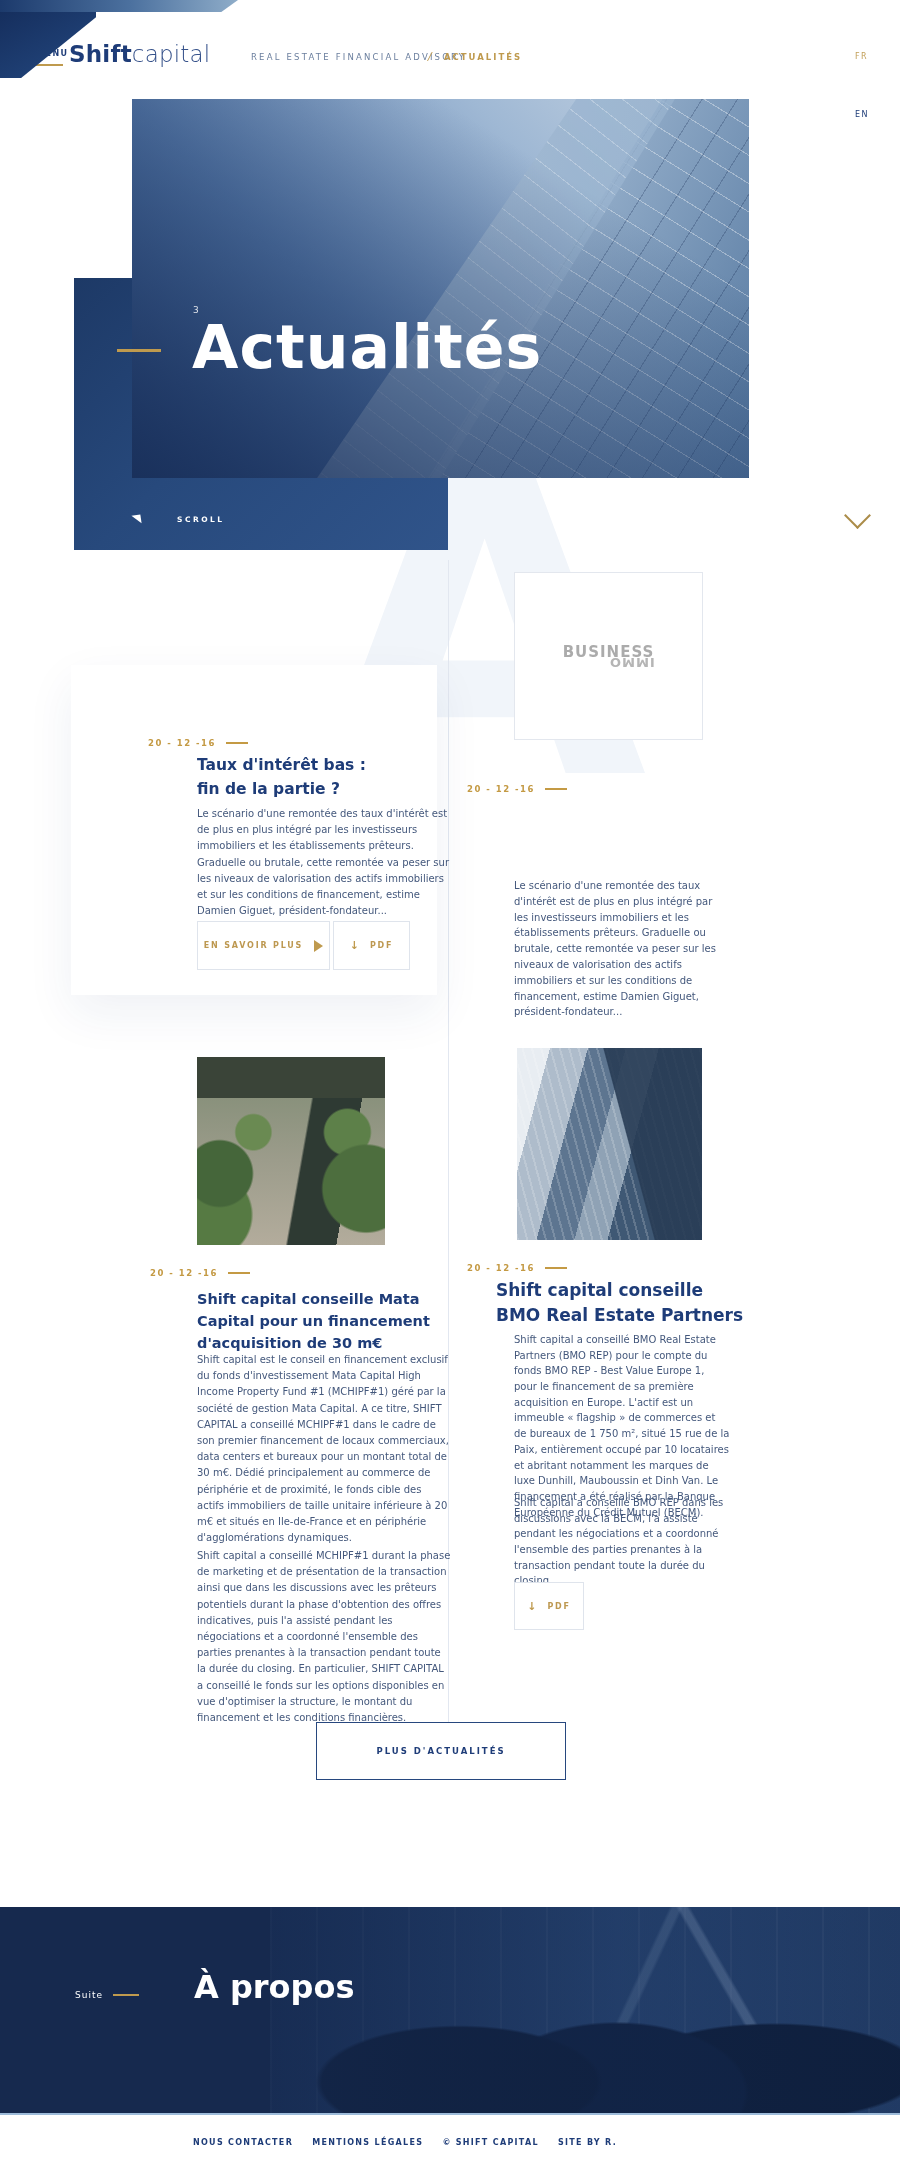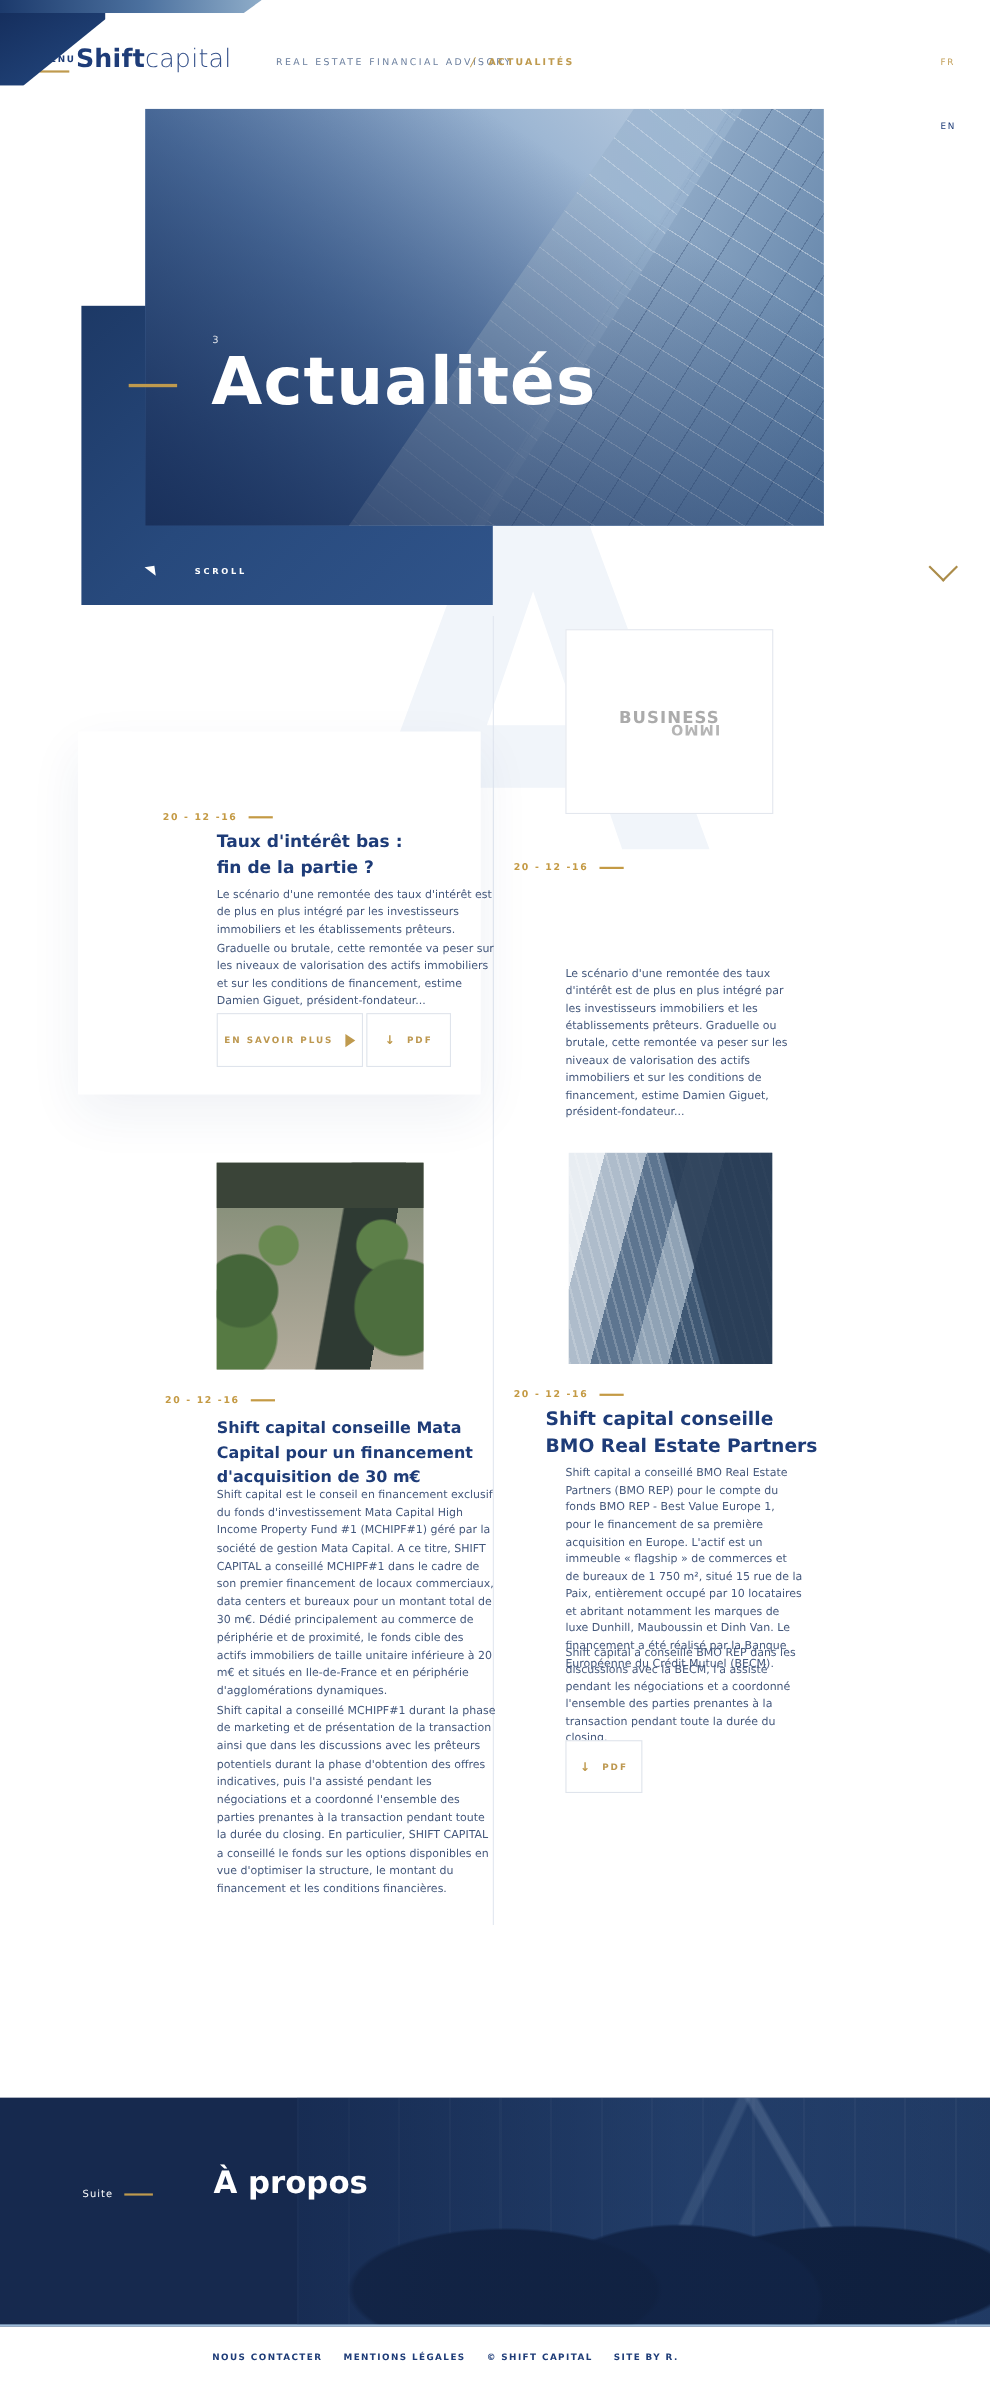--- a/index.html
+++ b/index.html
@@ -128,21 +128,21 @@
       radial-gradient(ellipse at 55% 90%,#0e2040 0 26%,transparent 27%),
       radial-gradient(ellipse at 80% 80%,#0c1c38 0 20%,transparent 21%),
       linear-gradient(60deg,transparent 70%,rgba(170,195,225,.35) 70.5% 71.5%,transparent 72%),
       linear-gradient(115deg,transparent 55%,rgba(160,190,220,.25) 55.5% 56.5%,transparent 57%),
       repeating-linear-gradient(90deg,rgba(255,255,255,.05) 0 2px,transparent 2px 46px),
       linear-gradient(90deg,#1b3560 0%,#2b4c7c 55%,#24406b 100%);}
   .about .photo-shade{position:absolute;inset:0;background:linear-gradient(90deg,#16294e 0%,rgba(22,41,78,.55) 45%,rgba(22,41,78,.25) 100%);}
   .about-kicker{position:absolute;left:75px;top:1990px;z-index:3;display:flex;align-items:center;gap:10px;}
   .about-kicker .k-txt{font-size:9px;color:#ffffff;letter-spacing:1px;}
   .about-kicker .k-dash{width:26px;height:2px;background:#bf9a4e;}
-  .about-title{position:absolute;left:194px;top:1968px;z-index:3;font-size:28px;font-weight:800;color:#ffffff;}
+  .about-title{position:absolute;left:194px;top:1968px;z-index:3;font-size:32px;font-weight:800;color:#ffffff;}
 
   
   .footer{left:193px;top:2138px;width:424px;display:flex;justify-content:space-between;z-index:2;}
   .footer a{font-size:8px;font-weight:bold;letter-spacing:1.3px;color:#1e3c78;text-decoration:none;cursor:pointer;}
 </style>
 </head>
 <body>
 
 <div class="page">
 
@@ -222,20 +222,23 @@
   </div>
   <div class="abs art-title preline a4-title">Shift capital conseille
 BMO Real Estate Partners</div>
   <div class="abs body-txt a4-body1">Shift capital a conseillé BMO Real Estate Partners (BMO REP) pour le compte du fonds BMO REP - Best Value Europe 1, pour le financement de sa première acquisition en Europe. L'actif est un immeuble « flagship » de commerces et de bureaux de 1 750 m², situé 15 rue de la Paix, entièrement occupé par 10 locataires et abritant notamment les marques de luxe Dunhill, Mauboussin et Dinh Van. Le financement a été réalisé par la Banque Européenne du Crédit Mutuel (BECM).</div>
   <div class="abs body-txt a4-body2">Shift capital a conseillé BMO REP dans les discussions avec la BECM, l'a assisté pendant les négociations et a coordonné l'ensemble des parties prenantes à la transaction pendant toute la durée du closing.</div>
   <div class="abs btn a4-pdf">
     <span class="arrow-down">↓</span>
     <span class="btn-label">PDF</span>
   </div>
 
+  <div class="abs more-news">
+    <span>PLUS D'ACTUALITÉS</span>
+  </div>
 
   <div class="abs about">
     <div class="photo-layer"></div>
     <div class="photo-shade"></div>
   </div>
   <div class="about-kicker">
     <span class="k-txt">Suite</span>
     <span class="k-dash"></span>
   </div>
   <div class="about-title">À propos</div>

